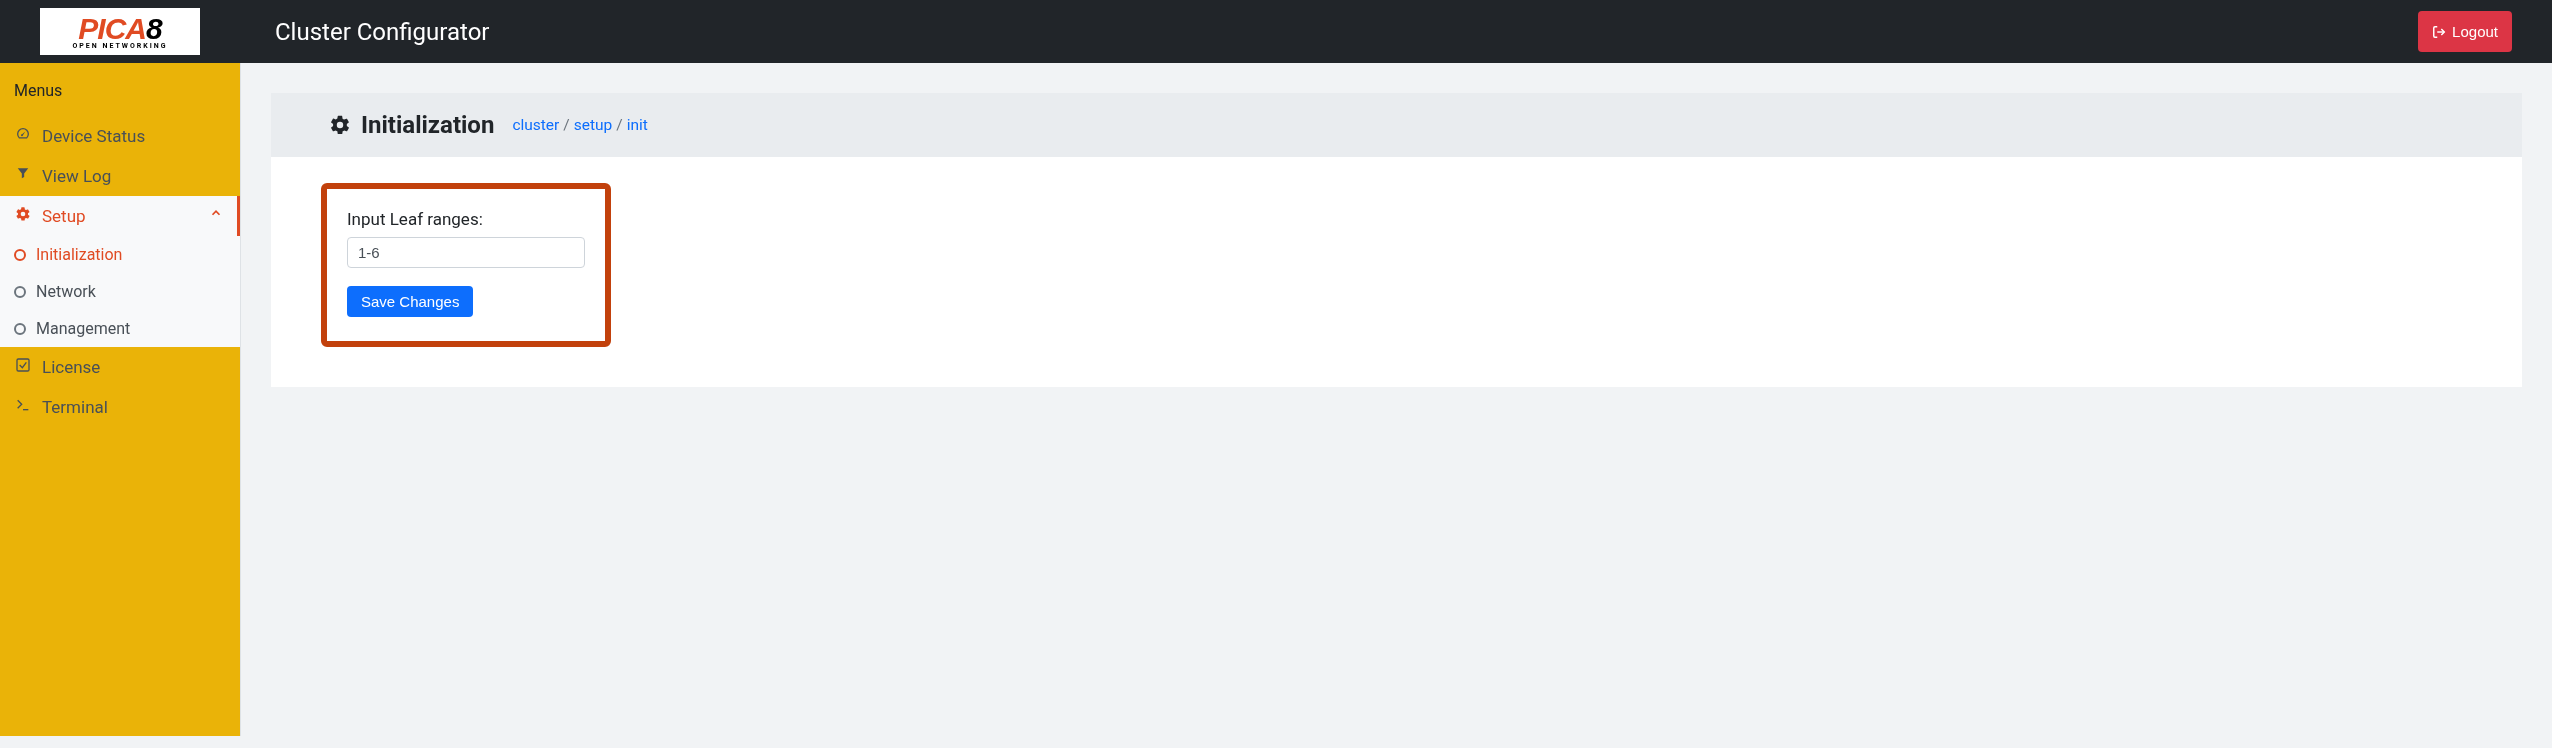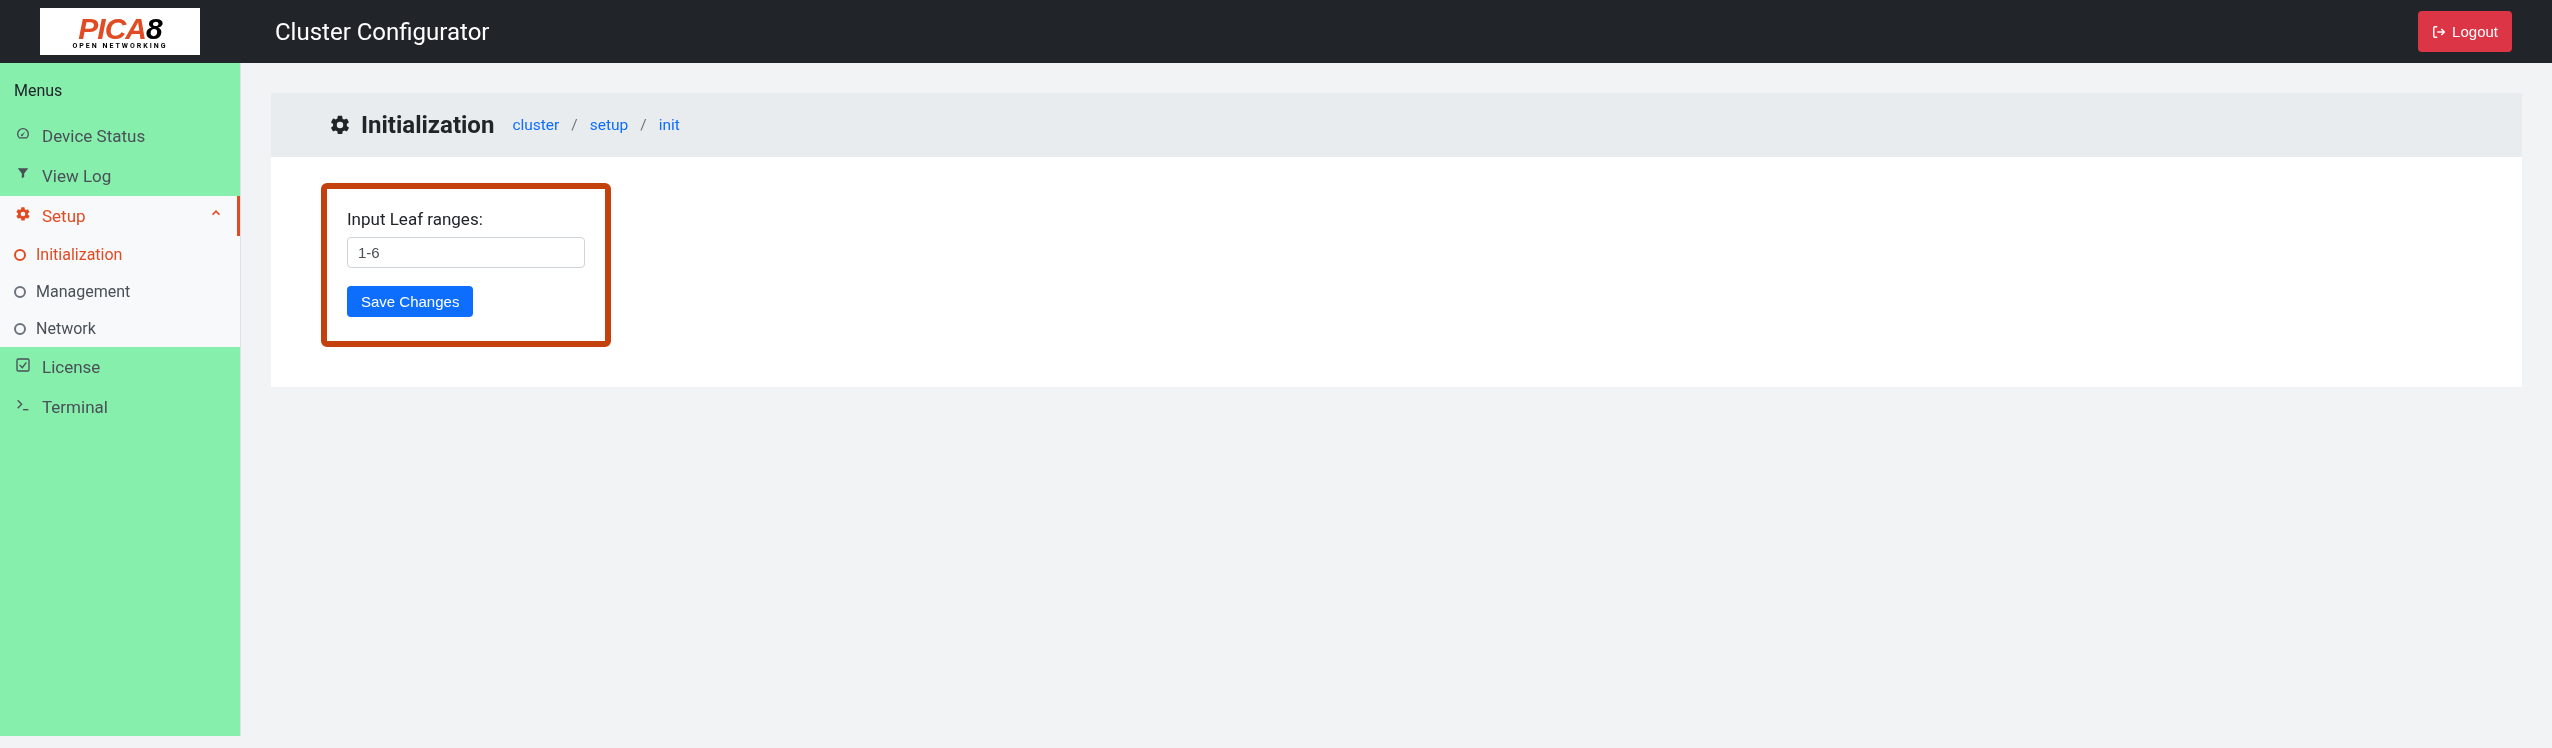--- a/index.html
+++ b/index.html
@@ -67,21 +67,21 @@
     cursor: pointer;
     display: inline-flex;
     align-items: center;
     gap: 6px;
   }
 
   
   .body-row { display: flex; }
   .sidebar {
     width: 241px;
-    background: #86efac;
+    background: #eab308;
     min-height: calc(100vh - 75px);
     border-right: 1px solid #dee2e6;
     padding-top: 14px;
   }
   .main {
     flex: 1;
     padding: 30px;
   }
 
   
@@ -143,21 +143,21 @@
     font-size: 24px;
     font-weight: 700;
     display:flex;
     align-items:center;
     gap:10px;
     margin:0;
   }
   .breadcrumb {
     display: flex;
     align-items: center;
-    gap: 12px;
+    gap: 4px;
     font-size: 15.5px;
     margin-left: 4px;
   }
   .breadcrumb a { color: #0d6efd; text-decoration: none; cursor:pointer; }
   .breadcrumb .sep { color: #6c757d; }
 
   .content-wrap {
     background:#fff;
     padding: 26px 50px 40px;
   }
@@ -257,25 +257,25 @@
       </span>
     </div>
 
     <div class="submenu">
       <div class="submenu-item active">
         <span class="sm-bullet"></span>
         <span>Initialization</span>
       </div>
       <div class="submenu-item">
         <span class="sm-bullet"></span>
-        <span>Management</span>
+        <span>Network</span>
       </div>
       <div class="submenu-item">
         <span class="sm-bullet"></span>
-        <span>Network</span>
+        <span>Management</span>
       </div>
     </div>
 
     <div class="menu-item">
       <span class="mi-icon">
         <svg width="16" height="16" viewBox="0 0 24 24" fill="none" stroke="#495057" stroke-width="2">
             <rect x="3" y="3" width="18" height="18" rx="2"></rect>
             <polyline points="7 12 11 16 17 8"></polyline>
           </svg>
       </span>

